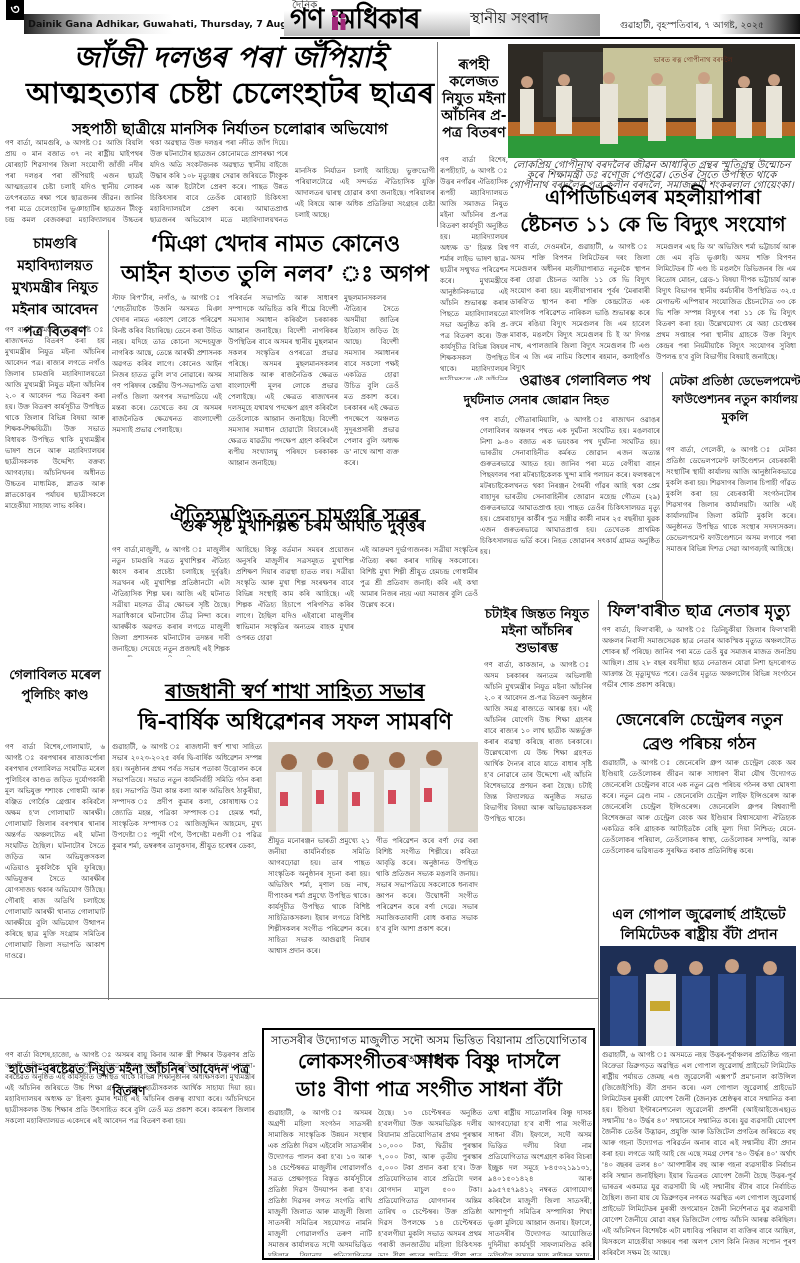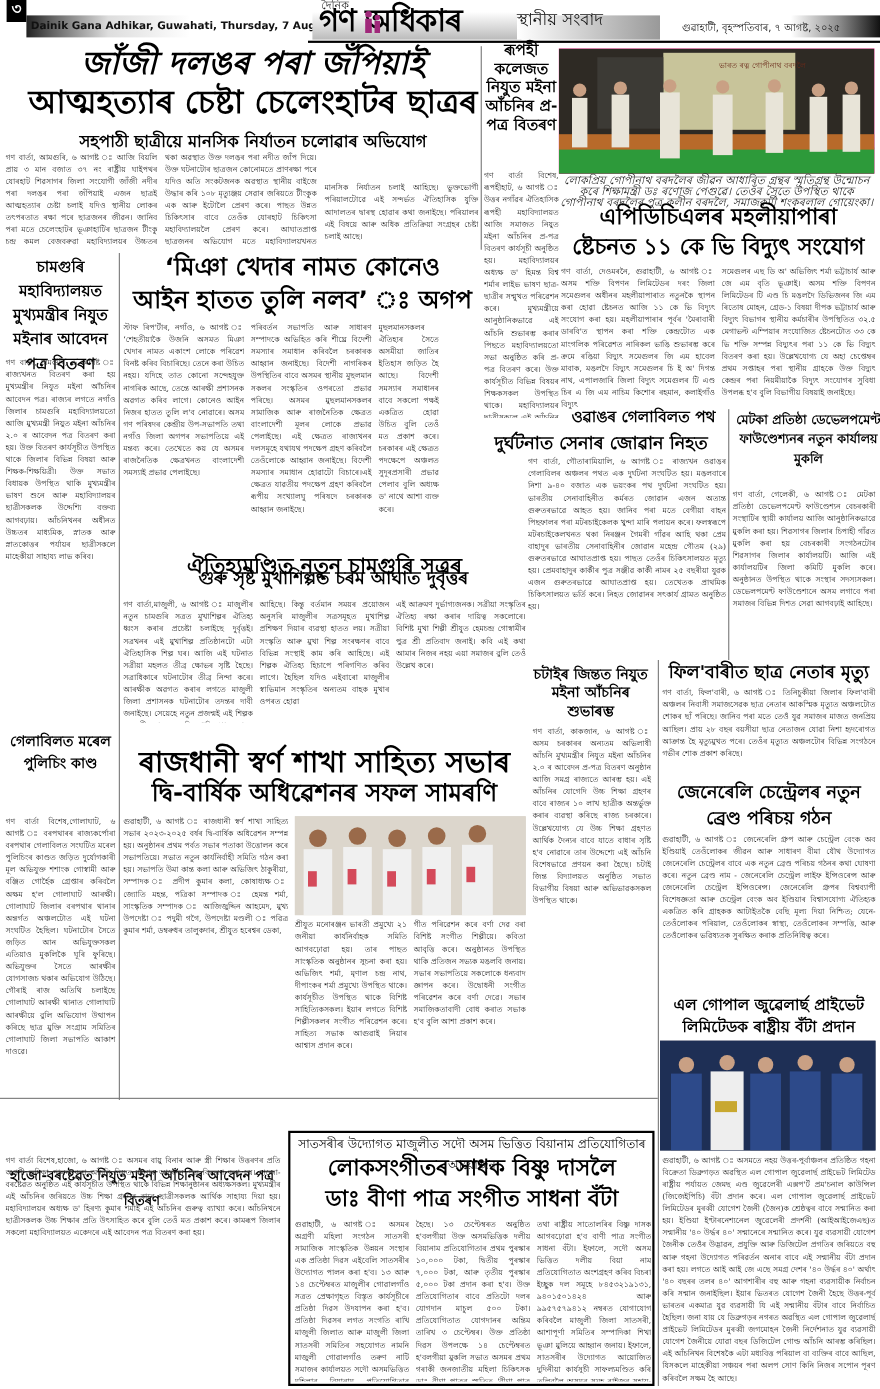--- a/index.html
+++ b/index.html
@@ -53,21 +53,21 @@
 <div class="abs rule" style="left:280px;top:37px;width:520px;height:2px;"></div>
 
 <div class="abs headline" style="left:0;top:42px;width:460px;font-size:29px;font-style:italic;">জাঁজী দলঙৰ পৰা জঁপিয়াই</div>
 <div class="abs headline" style="left:0;top:78px;width:460px;font-size:29px;">আত্মহত্যাৰ চেষ্টা চেলেংহাটৰ ছাত্ৰৰ</div>
 <div class="abs subhead" style="left:0;top:117px;width:460px;font-size:15px;">সহপাঠী ছাত্ৰীয়ে মানসিক নিৰ্যাতন চলোৱাৰ অভিযোগ</div>
 <div class="abs body-text" style="left:5px;top:138px;width:138px;height:88px;">গণ বাৰ্তা, আমগুৰি, ৬ আগষ্ট ঃ আজি বিয়লি প্ৰায় ৩ মান বজাত ৩৭ নং ৰাষ্ট্ৰীয় ঘাইপথৰ যোৰহাট শিৱসাগৰ জিলা সংযোগী জাঁজী নদীৰ পৰা দলঙৰ পৰা জঁপিয়াই এজন ছাত্ৰই আত্মহত্যাৰ চেষ্টা চলাই যদিও স্থানীয় লোকৰ তৎপৰতাত ৰক্ষা পৰে ছাত্ৰজনৰ জীৱন। জানিব পৰা মতে চেলেংহাটৰ ভূঞাহাটিৰ ছাত্ৰজন টীংকু চন্দ্ৰ কমল বেজবৰুৱা মহাবিদ্যালয়ৰ উচ্চতৰ মাধ্যমিক দ্বিতীয় বৰ্ষৰ অধ্যয়নৰত। আজি মহাবিদ্যালয়ৰ পৰা ঘূৰি অহি</div>
 <div class="abs body-text" style="left:150px;top:138px;width:138px;height:88px;">থকা অৱস্থাত উক্ত দলঙৰ পৰা নদীত জাঁপ দিয়ে। উক্ত ঘটনাটোৰ ছাত্ৰজন কোনোমতে প্ৰাণৰক্ষা পৰে যদিও অতি সংকটজনক অৱস্থাত স্থানীয় বাইজে উদ্ধাৰ কৰি ১০৮ মৃত্যুঞ্জয় সেৱাৰ জৰিয়তে টীংকুক এক আৰু ইটোলৈ প্ৰেৰণ কৰে। পাছত উন্নত চিকিৎসাৰ বাবে তেওঁক যোৰহাট চিকিৎসা মহাবিদ্যালয়লৈ প্ৰেৰণ কৰে। আঘাতপ্ৰাপ্ত ছাত্ৰজনৰ অভিযোগ মতে মহাবিদ্যালয়খনত অধ্যয়নৰত এগৰাকী সহপাঠী ছাত্ৰীয়ে তেওঁক কনিষ্ঠ ধৰি</div>
 <div class="abs body-text" style="left:295px;top:138px;width:140px;height:88px;margin-top:28px;">মানসিক নিৰ্যাতন চলাই আহিছে। ভুক্তভোগী পৰিয়ালটোৱে এই সন্দৰ্ভত ঐতিহাসিক যুক্তি আদালতৰ দ্বাৰস্থ হোৱাৰ কথা জনাইছে। পৰিয়ালৰ এই বিষয়ে আৰু অধিক প্ৰতিক্ৰিয়া সংগ্ৰহৰ চেষ্টা চলাই আছে।</div>
 
 <div class="abs headline" style="left:400px;top:42px;width:65px;font-size:0;"></div>
-<div class="abs headline" style="left:440px;top:38px;width:68px;font-size:14px;line-height:17px;">ৰূপহী কলেজত নিযুত মইনা আঁচনিৰ প্ৰ-পত্ৰ বিতৰণ</div>
+<div class="abs headline" style="left:440px;top:56px;width:68px;font-size:14px;line-height:17px;">ৰূপহী কলেজত নিযুত মইনা আঁচনিৰ প্ৰ-পত্ৰ বিতৰণ</div>
 <div class="abs body-text" style="left:440px;top:155px;width:68px;height:225px;">গণ বাৰ্তা বিশেষ, ৰূপহীহাট, ৬ আগষ্ট ঃ উত্তৰ নগাঁৱৰ ঐতিহাসিক ৰূপহী মহাবিদ্যালয়ত আজি সমাজত নিযুত মইনা আঁচনিৰ প্ৰ-পত্ৰ বিতৰণ কাৰ্যসূচী অনুষ্ঠিত হয়। মহাবিদ্যালয়ৰ অধ্যক্ষ ড' হিমন্ত বিশ্ব শৰ্মাৰ লাইভ ভাষণ ছাত্ৰ-ছাত্ৰীৰ সন্মুখত পৰিৱেশন কৰে। মুখ্যমন্ত্ৰীয়ে আনুষ্ঠানিকভাৱে এই আঁচনি শুভাৰম্ভ কৰাৰ পিছতে মহাবিদ্যালয়তো সভা অনুষ্ঠিত কৰি প্ৰ-পত্ৰ বিতৰণ কৰে। উক্ত কাৰ্যসূচীত বিভিন্ন বিষয়ৰ শিক্ষকসকল উপস্থিত থাকে। মহাবিদ্যালয়ৰ ছাত্ৰীসকলে এই আঁচনিৰ জৰিয়তে উপকৃত হ'ব বুলি আশা প্ৰকাশ কৰে।</div>
 
 <div class="abs photo" style="left:508px;top:44px;width:287px;height:114px;">
   <svg width="287" height="114" viewBox="0 0 287 114">
     <rect width="287" height="114" fill="#2e2a24"></rect>
     <rect x="95" y="4" width="120" height="70" fill="#c8c49a"></rect>
     <rect x="35" y="8" width="60" height="65" fill="#3c3a35"></rect>
     <rect x="0" y="90" width="287" height="24" fill="#2d9a3a"></rect>
     <rect x="0" y="78" width="287" height="14" fill="#b86a2a"></rect>
     <g fill="#e8e4d8">
@@ -101,21 +101,21 @@
 <div class="abs body-text" style="left:112px;top:293px;width:110px;height:185px;">স্টাফ ৰিপ'ৰ্টাৰ, নগাঁও, ৬ আগষ্ট ঃ ‘শেহতীয়াকৈ উজনি অসমত মিঞা খেদাৰ নামত একাংশ লোকে পৰিৱেশ বিনষ্ট কৰিব বিচাৰিছে। তেনে কৰা উচিত নহয়। যদিহে তাত কোনো সন্দেহযুক্ত নাগৰিক আছে, তেন্তে আৰক্ষী প্ৰশাসনক অৱগত কৰিব লাগে। কোনেও আইন নিজৰ হাতত তুলি ল'ব নোৱাৰে। অসম গণ পৰিষদৰ কেন্দ্ৰীয় উপ-সভাপতি তথা নগাঁও জিলা অগপৰ সভাপতিয়ে এই মন্তব্য কৰে। তেখেতে কয় যে অসমৰ ৰাজনৈতিক ক্ষেত্ৰখনত বাংলাদেশী সমস্যাই প্ৰভাৱ পেলাইছে।</div>
 <div class="abs body-text" style="left:228px;top:293px;width:110px;height:185px;">পৰিবৰ্তন সভাপতি আৰু সাধাৰণ সম্পাদকে অভিহিত কৰি শীঘ্ৰে বিদেশী সমস্যাৰ সমাধান কৰিবলৈ চৰকাৰক আহ্বান জনাইছে। বিদেশী নাগৰিকৰ উপস্থিতিৰ বাবে অসমৰ স্থানীয় মুছলমান সকলৰ সংস্কৃতিৰ ওপৰতো প্ৰভাৱ পৰিছে। অসমৰ মুছলমানসকলৰ সামাজিক আৰু ৰাজনৈতিক ক্ষেত্ৰত বাংলাদেশী মূলৰ লোকে প্ৰভাৱ পেলাইছে। এই ক্ষেত্ৰত ৰাজ্যখনৰ দলসমূহে যথাযথ পদক্ষেপ গ্ৰহণ কৰিবলৈ তেওঁলোকে আহ্বান জনাইছে। বিদেশী সমস্যাৰ সমাধান হোৱাটো বিচাৰে।এই ক্ষেত্ৰত যাৱতীয় পদক্ষেপ গ্ৰহণ কৰিবলৈ ৰূপীয় সংখ্যালঘু পৰিষদে চৰকাৰক আহ্বান জনাইছে।</div>
 <div class="abs body-text" style="left:344px;top:293px;width:55px;height:185px;">মুছলমানসকলৰ ঐতিহ্যৰ সৈতে অসমীয়া জাতিৰ ইতিহাস জড়িত হৈ আছে। বিদেশী সমস্যাৰ সমাধানৰ বাবে সকলো পক্ষই একত্ৰিত হোৱা উচিত বুলি তেওঁ মত প্ৰকাশ কৰে। চৰকাৰৰ এই ক্ষেত্ৰত পদক্ষেপে অঞ্চলত সুদূৰপ্ৰসাৰী প্ৰভাৱ পেলাব বুলি অধ্যক্ষ ড' নাথে আশা ব্যক্ত কৰে।</div>
 
 <div class="abs headline" style="left:508px;top:186px;width:290px;font-size:20px;">এপিডিচিএলৰ মহলীয়াপাৰা</div>
 <div class="abs headline" style="left:508px;top:213px;width:290px;font-size:20px;">ষ্টেচনত ১১ কে ভি বিদ্যুৎ সংযোগ</div>
 <div class="abs body-text" style="left:510px;top:242px;width:140px;height:130px;">গণ বাৰ্তা, দেওমৰনৈ, গুৱাহাটী, ৬ আগষ্ট ঃ অসম শক্তি বিপণন লিমিটেডৰ দৰং জিলা সমেগুলৰ অধীনৰ মহলীয়াপাৰাত নতুনকৈ স্থাপন কৰা হোৱা ষ্টেচনত আজি ১১ কে ভি বিদ্যুৎ সংযোগ কৰা হয়। মহলীয়াপাৰাৰ পূৰ্বৰ 'মৈৰাবাৰী ডাৰবি'ত স্থাপন কৰা শক্তি কেন্দ্ৰটোত এক মাংগলিক পৰিৱেশত নাৰিকল ভাঙি শুভাৰম্ভ কৰে ক্ৰমে ৰঙিয়া বিদ্যুৎ সমেগুলৰ জি এম হাবেল মাবাক, মঙলদৈ বিদ্যুৎ সমেগুলৰ চি ই অ' দিগন্ত নাথ, এপালজাৰি জিলা বিদ্যুৎ সমেগুলৰ টি এণ্ড চিৰ এ জি এম নাচিম কিশোৰ ৰহমান, কলাইগাঁও বিদ্যুৎ</div>
 <div class="abs body-text" style="left:656px;top:242px;width:140px;height:130px;">সমেগুলৰ এছ ডি অ' অভিজিৎ শৰ্মা ভট্টাচাৰ্য আৰু জে এম বৃতি ভূঞাই। অসম শক্তি বিপণন লিমিটেডৰ টি এণ্ড চি মঙলদৈ ডিভিজনৰ জি এম ৰিতোষ মোহন, গ্ৰেড-১ বিষয়া দীপক ভট্টাচাৰ্য আৰু বিদ্যুৎ বিভাগৰ স্থানীয় কৰ্মচাৰীৰ উপস্থিতিত ৩২.৫ মেগাভল্ট এম্পিয়াৰ সংযোজিত ষ্টেচনটোত ৩৩ কে ভি শক্তি সম্পন্ন বিদ্যুৎৰ পৰা ১১ কে ভি বিদ্যুৎ বিতৰণ কৰা হয়। উল্লেখযোগ্য যে অহা চেপ্তেম্বৰ প্ৰথম সপ্তাহৰ পৰা স্থানীয় গ্ৰাহকে উক্ত বিদ্যুৎ কেন্দ্ৰৰ পৰা নিয়মীয়াকৈ বিদ্যুৎ সংযোগৰ সুবিধা উপলব্ধ হ'ব বুলি বিভাগীয় বিষয়াই জনাইছে।</div>
 
 <div class="abs headline" style="left:510px;top:373px;width:150px;font-size:14px;">ওৱাঙৰ গেলাবিলত পথ</div>
-<div class="abs headline" style="left:419px;top:394px;width:255px;font-size:16px;">দুৰ্ঘটনাত সেনাৰ জোৱান নিহত</div>
+<div class="abs headline" style="left:409px;top:394px;width:255px;font-size:12px;">দুৰ্ঘটনাত সেনাৰ জোৱান নিহত</div>
 <div class="abs body-text" style="left:480px;top:415px;width:180px;height:185px;">গণ বাৰ্তা, গৌতাৰামিয়ালি, ৬ আগষ্ট ঃ ৰাজ্যখন ওৱাঙৰ গেলাবিলৰ অঞ্চলৰ পথত এক দুৰ্ঘটনা সংঘটিত হয়। মঙলবাৰে নিশা ৯-৪০ বজাত এক ভয়ংকৰ পথ দুৰ্ঘটনা সংঘটিত হয়। ভাৰতীয় সেনাবাহিনীত কৰ্মৰত জোৱান এজন অত্যন্ত গুৰুতৰভাৱে আহত হয়। জানিব পৰা মতে বেগীয়া বাহন পিছফালৰ পৰা মটৰচাইকেলক খুন্দা মাৰি পলায়ন কৰে। ফলস্বৰূপে মটৰচাইকেলখনত থকা নিৰঞ্জন গৈমৰী গাঁৱৰ আহি থকা প্ৰেম বাহাদুৰ ভাৰতীয় সেনাবাহিনীৰ জোৱান মহেন্দ্ৰ গৌতম (২৯) গুৰুতৰভাৱে আঘাতপ্ৰাপ্ত হয়। পাছত তেওঁৰ চিকিৎসালয়ত মৃত্যু হয়। প্ৰেমবাহাদুৰ কাৰ্কীৰ পুত্ৰ সঞ্জীৱ কাৰ্কী নামৰ ২৫ বছৰীয়া যুৱক এজন গুৰুতৰভাৱে আঘাতপ্ৰাপ্ত হয়। তেখেতক প্ৰাথমিক চিকিৎসালয়ত ভৰ্তি কৰে। নিহত জোৱানৰ সৎকাৰ্য গ্ৰামত অনুষ্ঠিত হয়।</div>
 
 <div class="abs headline" style="left:668px;top:372px;width:134px;font-size:11.5px;line-height:18px;">মেটকা প্ৰতিষ্ঠা ডেভেলপমেণ্ট ফাউণ্ডেশ্যনৰ নতুন কাৰ্যালয় মুকলি</div>
 <div class="abs body-text" style="left:666px;top:445px;width:130px;height:155px;">গণ বাৰ্তা, গেলেকী, ৬ আগষ্ট ঃ মেটকা প্ৰতিষ্ঠা ডেভেলপমেণ্ট ফাউণ্ডেশ্যন বেচৰকাৰী সংস্থাটিৰ স্থায়ী কাৰ্যালয় আজি আনুষ্ঠানিকভাৱে মুকলি কৰা হয়। শিৱসাগৰ জিলাৰ চিপাহী গাঁৱত মুকলি কৰা হয় বেচৰকাৰী সংগঠনটোৰ শিৱসাগৰ জিলাৰ কাৰ্যালয়টি। আজি এই কাৰ্যালয়টিৰ জিলা কমিটি মুকলি কৰে। অনুষ্ঠানত উপস্থিত থাকে সংস্থাৰ সদস্যসকল। ডেভেলপমেণ্ট ফাউণ্ডেশ্যনে অসম লগাবে পৰা সমাজৰ বিভিন্ন দিশত সেৱা আগবঢ়াই আহিছে।</div>
 
 <div class="abs headline" style="left:110px;top:472px;width:370px;font-size:19px;margin-top:33px;">ঐতিহ্যমণ্ডিত নতুন চামগুৰি সত্ৰৰ</div>
 <div class="abs headline" style="left:118px;top:517px;width:370px;font-size:16px;">গুৰু সৃষ্ট মুখাশিল্পত চৰম আঘাত দুৰ্বৃত্তৰ</div>
 <div class="abs body-text" style="left:112px;top:545px;width:118px;height:112px;">গণ বাৰ্তা,মাজুলী, ৬ আগষ্ট ঃ মাজুলীৰ নতুন চামগুৰি সত্ৰত মুখাশিল্পৰ ঐতিহ্য ধ্বংস কৰাৰ প্ৰচেষ্টা চলাইছে দুৰ্বৃত্তই। সত্ৰখনৰ এই মুখাশিল্প প্ৰতিষ্ঠানটো এটা ঐতিহাসিক শিল্প ঘৰ। আজি এই ঘটনাত সত্ৰীয়া মহলত তীব্ৰ ক্ষোভৰ সৃষ্টি হৈছে। সত্ৰাধিকাৰে ঘটনাটোৰ তীব্ৰ নিন্দা কৰে। আৰক্ষীক অৱগত কৰাৰ লগতে মাজুলী জিলা প্ৰশাসনক ঘটনাটোৰ তদন্তৰ দাবী জনাইছে। সেয়েহে নতুন প্ৰজন্মই এই শিল্পক সৃজনশীলভাৱে সংস্কৃতিক ধৰি ৰখাৰ লগতে আৰ্থিক</div>
 <div class="abs body-text" style="left:236px;top:545px;width:118px;height:112px;">আহিছে। কিন্তু বৰ্তমান সময়ৰ প্ৰয়োজন অনুসৰি মাজুলীৰ সত্ৰসমূহত মুখাশিল্প প্ৰশিক্ষণ দিয়াৰ ব্যৱস্থা হাতত লয়। সত্ৰীয়া সংস্কৃতি আৰু মুখা শিল্প সংৰক্ষণৰ বাবে বিভিন্ন সংস্থাই কাম কৰি আহিছে। এই শিল্পক ঐতিহ্য হিচাপে পৰিগণিত কৰিব লাগে। হৈছিল যদিও এইবাৰো মাজুলীৰ স্বাভিমান সংস্কৃতিৰ অন্যতম বাহক মুখাৰ ওপৰত হোৱা</div>
 <div class="abs body-text" style="left:360px;top:545px;width:118px;height:112px;">এই আক্ৰমণ দুৰ্ভাগ্যজনক। সত্ৰীয়া সংস্কৃতিৰ ঐতিহ্য ৰক্ষা কৰাৰ দায়িত্ব সকলোৰে। বিশিষ্ট মুখা শিল্পী শ্ৰীযুত হেমচন্দ্ৰ গোস্বামীৰ পুত্ৰ শ্ৰী প্ৰতিবাদ জনাই। কবি এই কথা আমাৰ নিজৰ নহয় এয়া সমাজৰ বুলি তেওঁ উল্লেখ কৰে।</div>
@@ -148,21 +148,21 @@
         <circle cx="170" cy="22" r="7"></circle>
       </g>
     <rect x="50" y="55" width="20" height="10" fill="#c8a830"></rect>
   </svg>
 </div>
 <div class="abs body-text" style="left:602px;top:1050px;width:194px;height:210px;">গুৱাহাটী, ৬ আগষ্ট ঃ অসমতে নহয় উত্তৰ-পূৰ্বাঞ্চলৰ প্ৰতিষ্ঠিত গহনা বিক্ৰেতা ডিব্ৰুগড়ত অৱস্থিত এল গোপাল জুৱেলাৰ্ছ প্ৰাইভেট লিমিটেড ৰাষ্ট্ৰীয় পৰ্যায়ত জেমছ এণ্ড জুৱেলেৰী এক্সপ'ৰ্ট প্ৰম'চনাল কাউন্সিল (জিজেইপিচি) বঁটা প্ৰদান কৰে। এল গোপাল জুৱেলাৰ্ছ প্ৰাইভেট লিমিটেডৰ মুৰব্বী যোগেশ জৈনী (জৈন)ক শ্ৰেষ্ঠত্বৰ বাবে সন্মানিত কৰা হয়। ইণ্ডিয়া ইণ্টাৰনেশ্যনেল জুৱেলেৰী প্ৰদৰ্শনী (আইআইজেএছ)ত সন্মানীয় '৪০ উৰ্দ্ধৰ ৪০' সন্মানেৰে সন্মানিত কৰে। যুৱ ব্যৱসায়ী যোগেশ জৈনীক তেওঁৰ উদ্ভাৱন, প্ৰযুক্তি আৰু ডিজিটেল প্ৰগতিৰ জৰিয়তে বহু আৰু গহনা উদ্যোগত পৰিৱৰ্তন অনাৰ বাবে এই সন্মানীয় বঁটা প্ৰদান কৰা হয়। লগতে আই আই জে এছে সমগ্ৰ দেশৰ '৪০ উৰ্দ্ধৰ ৪০' অৰ্থাৎ '৪০ বছৰৰ তলৰ ৪০' আগশাৰীৰ বহু আৰু গহনা ব্যৱসায়ীক নিৰ্বাচন কৰি সন্মান জনাইছিল। ইয়াৰ ভিতৰত যোগেশ জৈনী হৈছে উত্তৰ-পূৰ্ব ভাৰতৰ একমাত্ৰ যুৱ ব্যৱসায়ী যি এই সন্মানীয় বঁটাৰ বাবে নিৰ্বাচিত হৈছিল। জনা যায় যে ডিব্ৰুগড়ৰ নগৰত অৱস্থিত এল গোপাল জুৱেলাৰ্ছ প্ৰাইভেট লিমিটেডৰ মুৰব্বী জগমোহন জৈনী নিৰ্দেশনাত যুৱ ব্যৱসায়ী যোগেশ জৈনীয়ে যোৱা বছৰ ডিজিটেল গোল্ড আঁচনি আৰম্ভ কৰিছিল। এই আঁচনিখন বিশেষকৈ এটা মধ্যবিত্ত পৰিয়াল বা ব্যক্তিৰ বাবে আছিল, যিসকলে মাহেকীয়া সঞ্চয়ৰ পৰা অলপ সোণ কিনি নিজৰ সপোন পূৰণ কৰিবলৈ সক্ষম হৈ আছে।</div>
 
 <div class="abs headline" style="left:0;top:665px;width:110px;font-size:13px;line-height:20px;">গেলাবিলত মৰেল পুলিচিং কাণ্ড</div>
 <div class="abs body-text" style="left:5px;top:742px;width:100px;height:250px;">গণ বাৰ্তা বিশেষ,গোলাঘাট, ৬ আগষ্ট ঃ বৰপথাৰৰ ৰাজ্যকৰ্পোৰা বৰপথাৰ গেলাবিলত সংঘটিত মৰেল পুলিচিংৰ কাণ্ডত জড়িত দুৰ্যোগকাৰী মূল অভিযুক্ত শশাংক গোস্বামী আৰু বঞ্জিত গোৰ্হৈক গ্ৰেপ্তাৰ কৰিবলৈ অক্ষম হ'ল গোলাঘাট আৰক্ষী। গোলাঘাট জিলাৰ বৰপথাৰ থানাৰ অন্তৰ্গত অঞ্চলটোত এই ঘটনা সংঘটিত হৈছিল। ঘটনাটোৰ সৈতে জড়িত আন অভিযুক্তসকল এতিয়াও মুকলিকৈ ঘূৰি ফুৰিছে। অভিযুক্তৰ সৈতে আৰক্ষীৰ যোগসাজচ থকাৰ অভিযোগ উঠিছে। গৌৰাই ৰাজ অতিথি চলাইছে গোলাঘাট আৰক্ষী থানাত গোলাঘাট আৰক্ষীয়ে বুলি অভিযোগ উত্থাপন কৰিছে ছাত্ৰ মুক্তি সংগ্ৰাম সমিতিৰ গোলাঘাট জিলা সভাপতি আকাশ দাওৱে।</div>
 
-<div class="abs headline" style="left:110px;top:680px;width:370px;font-size:26px;">ৰাজধানী স্বৰ্ণ শাখা সাহিত্য সভাৰ</div>
+<div class="abs headline" style="left:110px;top:680px;width:370px;font-size:20px;text-decoration:underline;">ৰাজধানী স্বৰ্ণ শাখা সাহিত্য সভাৰ</div>
 <div class="abs headline" style="left:110px;top:710px;width:370px;font-size:22px;">দ্বি-বাৰ্ষিক অধিৱেশনৰ সফল সামৰণি</div>
 <div class="abs body-text" style="left:112px;top:742px;width:150px;height:250px;">গুৱাহাটী, ৬ আগষ্ট ঃ ৰাজধানী স্বৰ্ণ শাখা সাহিত্য সভাৰ ২০২৩-২০২৫ বৰ্ষৰ দ্বি-বাৰ্ষিক অধিৱেশন সম্পন্ন হয়। অনুষ্ঠানৰ প্ৰথম পৰ্বত সভাৰ পতাকা উত্তোলন কৰে সভাপতিয়ে। সভাত নতুন কাৰ্যনিৰ্বাহী সমিতি গঠন কৰা হয়। সভাপতি উমা কান্ত কলা আৰু অভিজিৎ ঠাকুৰীয়া, সম্পাদক ঃ প্ৰদীপ কুমাৰ কলা, কোষাধ্যক্ষ ঃ জ্যোতি মহন্ত, পত্ৰিকা সম্পাদক ঃ হেমন্ত শৰ্মা, সাংস্কৃতিক সম্পাদক ঃ আজিজুদ্দিন আহমেদ, মুখ্য উপদেষ্টা ঃ পদুমী গগৈ, উপদেষ্টা মণ্ডলী ঃ পৱিত্ৰ কুমাৰ শৰ্মা, ডম্বৰুধৰ তালুকদাৰ, শ্ৰীযুত হৰেশ্বৰ ডেকা,</div>
 <div class="abs photo" style="left:268px;top:742px;width:210px;height:90px;background:#d8d2c8;">
   <svg width="210" height="90" viewBox="0 0 210 90">
     <rect width="210" height="90" fill="#dcd6cc"></rect>
     <g fill="#f0f0f0">
         <rect x="8" y="30" width="26" height="60"></rect>
         <rect x="44" y="28" width="26" height="62"></rect>
         <rect x="80" y="30" width="26" height="60"></rect>
         <rect x="116" y="28" width="26" height="62"></rect>

